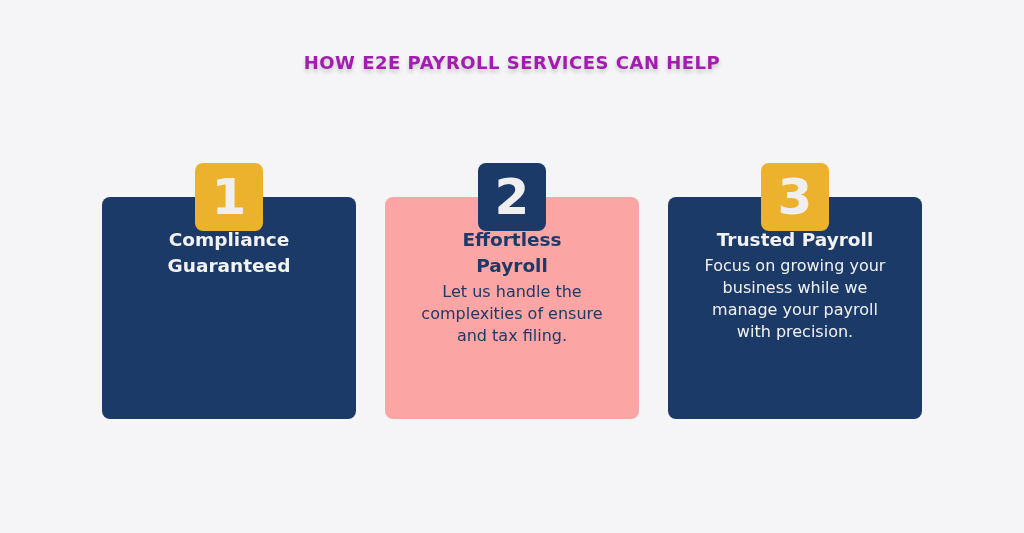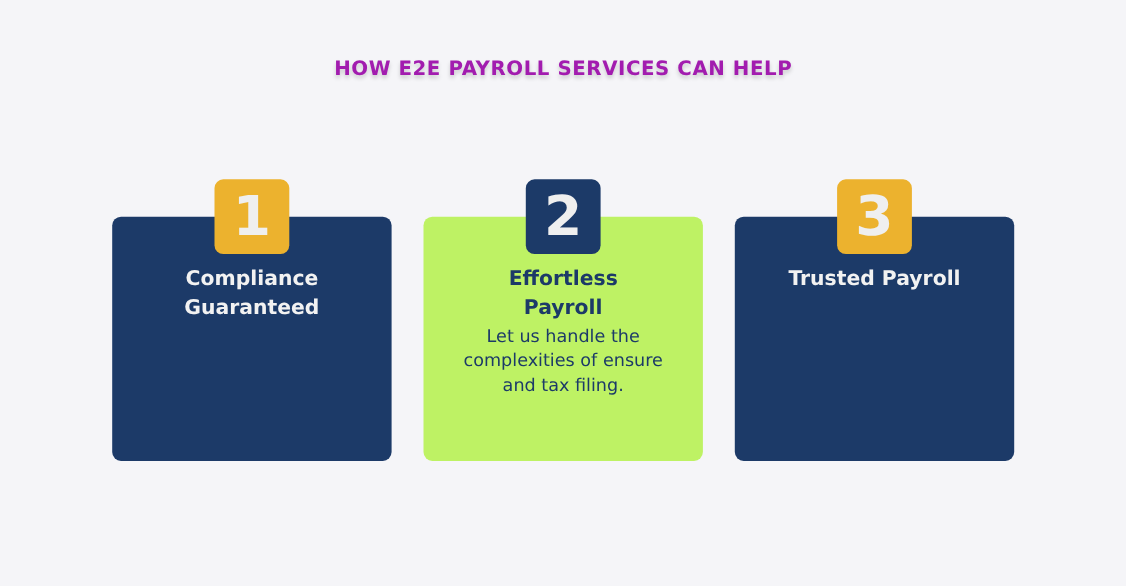--- a/index.html
+++ b/index.html
@@ -16,31 +16,31 @@
       color: #a21caf;
       text-shadow: 0 3px 4px rgba(0,0,0,0.18);
       margin: 0;
     }
     .card {
       position: absolute; top: 197px; width: 254px; height: 222px;
       border-radius: 8px; box-sizing: border-box;
       text-align: center;
     }
     .card.navy { background: #1c3a68; color: #f2f2f2; }
-    .card.gold { background: #bef264; color: #1c3a68; }
+    .card.gold { background: #fca5a5; color: #1c3a68; }
     .badge {
       position: absolute; top: 163px; width: 68px; height: 68px;
       border-radius: 8px; display: flex; align-items: center; justify-content: center;
       font-family: "DejaVu Sans", sans-serif; font-weight: bold;
       font-size: 50px; color: #efefef;
     }
     .badge.gold { background: #ecb22e; }
     .badge.navy { background: #1c3a68; }
     .card-title {
-      margin-top: 44px; font-weight: bold; font-size: 18.5px; line-height: 26px;
+      margin-top: 30px; font-weight: bold; font-size: 18.5px; line-height: 26px;
       padding: 0 40px;
     }
     .card-text {
       font-size: 16px; line-height: 22px; margin-top: 2px; padding: 0 30px;
     }
   </style>
 </head>
 <body>
 
 <h1 class="title">HOW E2E PAYROLL SERVICES CAN HELP</h1>
@@ -51,14 +51,15 @@
 <div class="badge gold" style="left:195px;">1</div>
 
 <div class="card gold" style="left:385px;">
   <div class="card-title">Effortless Payroll</div>
   <div class="card-text">Let us handle the complexities of ensure and tax filing.</div>
 </div>
 <div class="badge navy" style="left:478px;">2</div>
 
 <div class="card navy" style="left:668px;">
   <div class="card-title">Trusted Payroll</div>
+  <div class="card-text">Focus on growing your business while we manage your payroll with precision.</div>
 </div>
 <div class="badge gold" style="left:761px;">3</div>
 
 </body></html>

